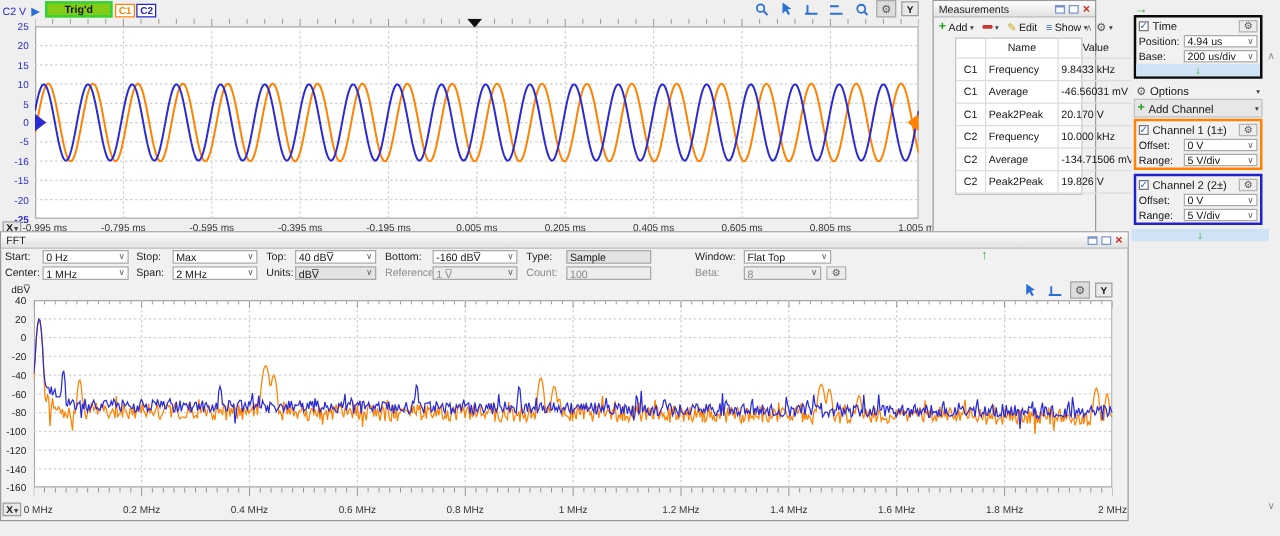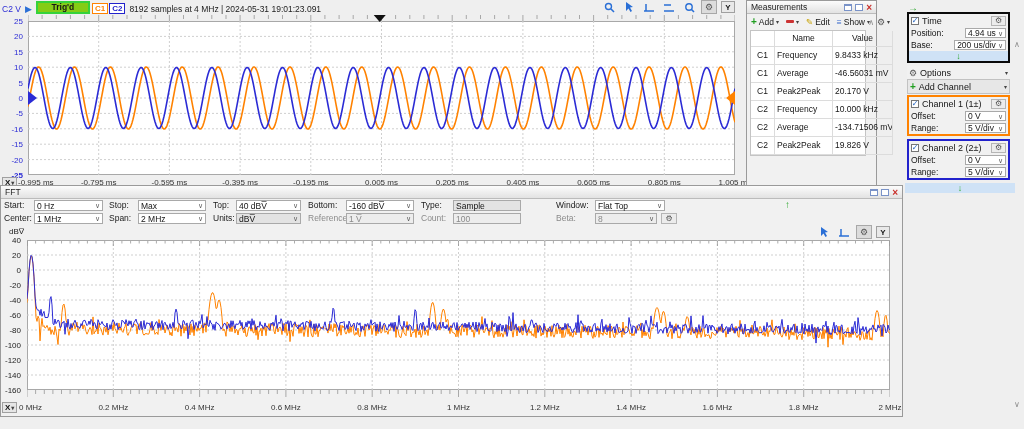--- a/index.html
+++ b/index.html
@@ -45,21 +45,21 @@
   
   #meas-table{display:grid;grid-template-columns:24px 58px 60px;background:#fff;border:1px solid #c4c4c4}
   #meas-table .cell{border-bottom:1px solid #dcdcdc;border-right:1px solid #dcdcdc;height:17px;
                     line-height:17px;padding:0 2px;font-size:8.5px;overflow:hidden;white-space:nowrap}
   #meas-table .hdr{text-align:center;height:15px;line-height:15px}
   .toolmini{display:inline-flex;align-items:center;gap:2px;font-size:8.5px;padding:0 2px}
   .chevd{font-size:6px;color:#444}
   
   .sect{position:absolute;left:2px;width:103px;background:#f1f1f1;box-sizing:border-box}
   .sect .shdr{display:flex;align-items:center;gap:3px;padding:1px 2px;height:11px}
-  .srow{display:flex;align-items:center;gap:20px;padding:0 2px;height:12px}
+  .srow{display:flex;align-items:center;gap:2px;padding:0 2px;height:12px}
   .srow .slab{width:34px;font-size:8.5px}
   .srow .dd{flex:1;height:10px}
   .chk{width:8px;height:8px;background:#fff;border:1px solid #767676;display:inline-flex;
        align-items:center;justify-content:center;color:#1d5fbf;font-size:8px;line-height:8px;box-sizing:border-box}
   .gearbtn{margin-left:auto;width:15px;height:10px;border:1px solid #b5b5b5;background:#ececec;
            display:inline-flex;align-items:center;justify-content:center;font-size:8px;color:#555;box-sizing:border-box}
   .garrow{color:#2ea82e;font-weight:bold}
   .bluestrip{background:#cfe2f6;display:flex;align-items:center;justify-content:center;height:10px}
   .scrollchev{color:#8c8c8c;font-size:8px}
   .gear{font-size:9px;color:#555}
@@ -69,21 +69,20 @@
 </style>
 </head>
 <body>
 
 <div class="abs nosel" id="scope-toolbar">
   <span class="c2col" style="margin-left:2px;font-size:8.5px;width:22px">C2 V</span>
   <span style="color:#2a6fd6;font-size:9px;margin-left:1px">▶</span>
   <span class="trigbox" style="margin-left:4px">Trig'd</span>
   <span class="chtab c1" style="margin-left:2px">C1</span>
   <span class="chtab c2" style="margin-left:1px">C2</span>
-  <span style="margin-left:4px;font-size:8.5px;color:#222">8192 samples at 4 MHz | 2024-05-31 19:01:23.091</span>
   <span style="margin-left:auto;display:inline-flex;gap:4px;align-items:center">
     <span class="iconbtn">
         <svg width="11" height="11">
           <circle cx="4.5" cy="4.5" r="3" fill="none" stroke="#2a6fd6" stroke-width="1.4"></circle>
           <line x1="7" y1="7" x2="10" y2="10" stroke="#2a6fd6" stroke-width="1.6"></line>
         </svg>
       </span>
     <span class="iconbtn">
         <svg width="10" height="11">
           <polygon points="2,0 2,9 4.5,6.5 6.5,10 8,9 6,5.5 9,5" fill="#2a6fd6"></polygon>
@@ -252,21 +251,21 @@
     <span class="toolmini">
       <span style="color:#3366cc">≡</span>
       <span>Show</span>
       <span class="chevd">▾</span>
     </span>
     <span class="toolmini">
       <span class="gear">⚙</span>
       <span class="chevd">▾</span>
     </span>
   </div>
-  <div id="meas-table" style="margin:1px 10px 0 3px">
+  <div id="meas-table" style="margin:1px 10px 0 17px">
     <div class="cell hdr"></div>
     <div class="cell hdr">Name</div>
     <div class="cell hdr">Value</div>
     <div class="cell" style="text-align:center">C1</div>
     <div class="cell">Frequency</div>
     <div class="cell">9.8433 kHz</div>
     <div class="cell" style="text-align:center">C1</div>
     <div class="cell">Average</div>
     <div class="cell">-46.56031 mV</div>
     <div class="cell" style="text-align:center">C1</div>

